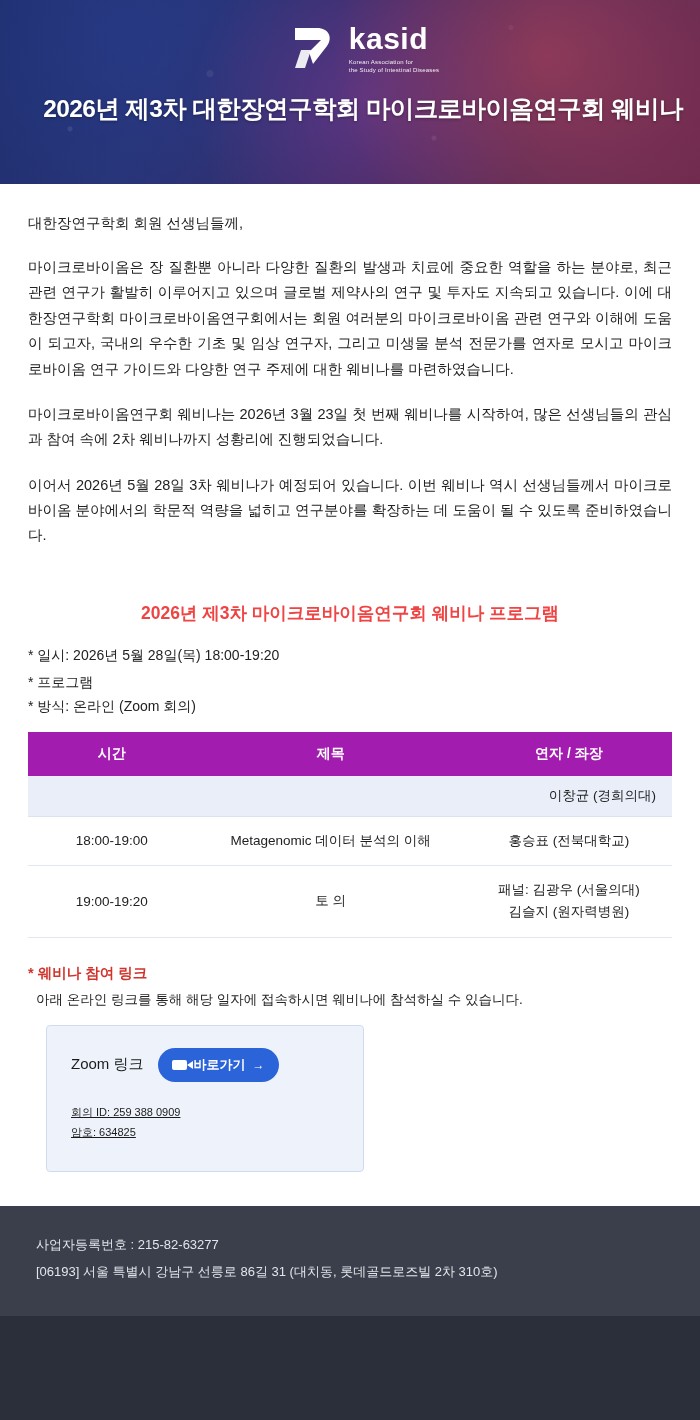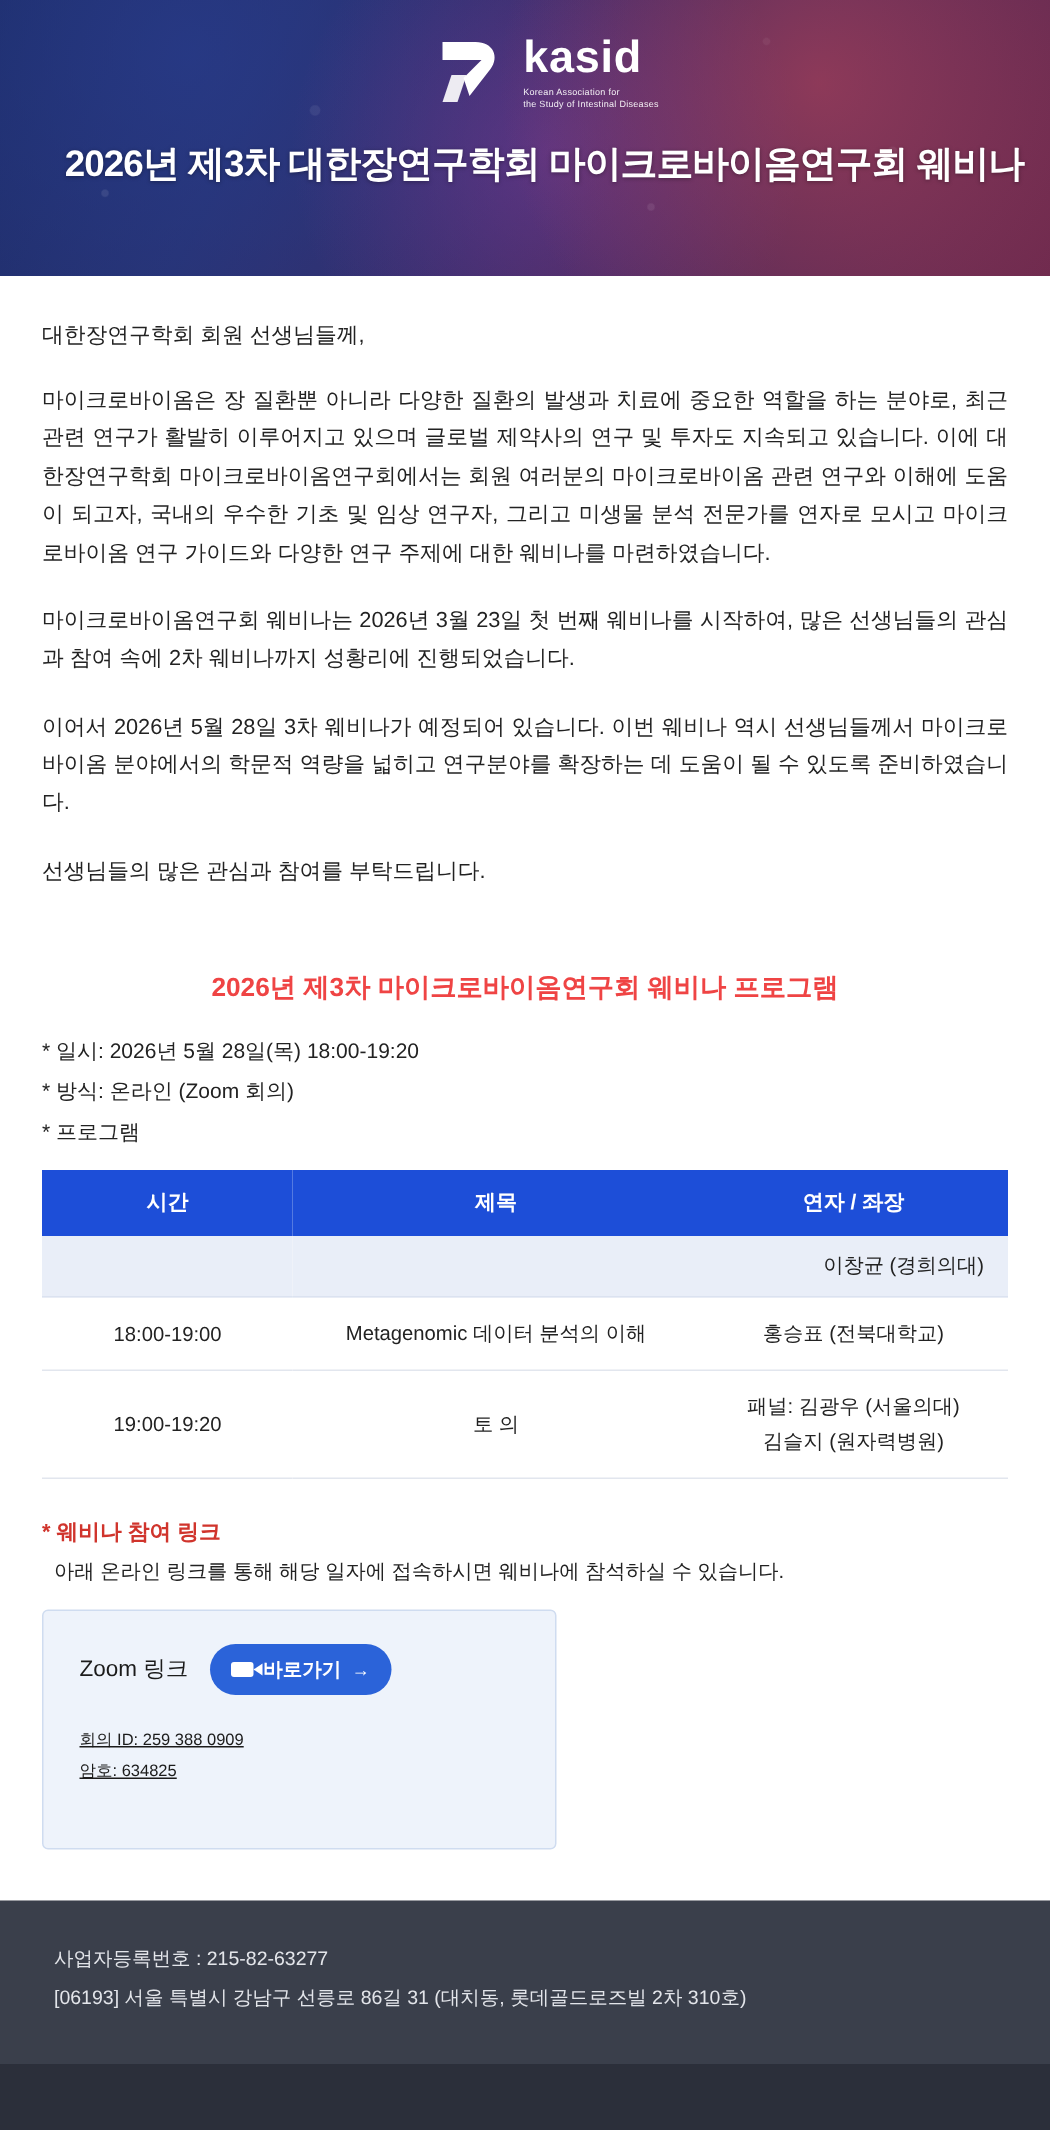--- a/index.html
+++ b/index.html
@@ -120,21 +120,21 @@
   .meta-line.tight { margin-bottom: 6px; }
 
   
   table.program {
     width: 100%;
     border-collapse: collapse;
     margin-top: 16px;
     font-size: 13.5px;
   }
   table.program thead th {
-    background: #1d4ed8;
+    background: #a21caf;
     color: #ffffff;
     font-weight: 700;
     padding: 13px 6px;
     font-size: 14px;
   }
   table.program thead th.c1 { width: 26%; }
   table.program thead th.c2 { width: 42%; }
   table.program thead th.c3 { width: 32%; }
   table.program tbody td {
     padding: 13px 8px;
@@ -161,23 +161,23 @@
   }
   .link-desc {
     font-size: 13.5px;
     color: #222;
     margin: 0 0 16px 8px;
   }
   .zoom-box {
     background: #eef3fb;
     border: 1px solid #cfdcf0;
     border-radius: 4px;
-    width: 343px;
-    padding: 22px 24px 40px 24px;
-    margin-left: 0;
+    width: 318px;
+    padding: 22px 24px 28px 24px;
+    margin-left: 18px;
   }
   .zoom-row {
     display: flex;
     align-items: center;
     gap: 14px;
   }
   .zoom-label {
     font-size: 15px;
     color: #1b1b1b;
   }
@@ -251,28 +251,27 @@
     </div>
     <div class="header-title">2026년 제3차 대한장연구학회 마이크로바이옴연구회 웨비나</div>
   </div>
 
   <div class="card">
 
     <p class="greeting">대한장연구학회 회원 선생님들께,</p>
     <p class="para">마이크로바이옴은 장 질환뿐 아니라 다양한 질환의 발생과 치료에 중요한 역할을 하는 분야로, 최근 관련 연구가 활발히 이루어지고 있으며 글로벌 제약사의 연구 및 투자도 지속되고 있습니다. 이에 대한장연구학회 마이크로바이옴연구회에서는 회원 여러분의 마이크로바이옴 관련 연구와 이해에 도움이 되고자, 국내의 우수한 기초 및 임상 연구자, 그리고 미생물 분석 전문가를 연자로 모시고 마이크로바이옴 연구 가이드와 다양한 연구 주제에 대한 웨비나를 마련하였습니다.</p>
     <p class="para">마이크로바이옴연구회 웨비나는 2026년 3월 23일 첫 번째 웨비나를 시작하여, 많은 선생님들의 관심과 참여 속에 2차 웨비나까지 성황리에 진행되었습니다.</p>
     <p class="para">이어서 2026년 5월 28일 3차 웨비나가 예정되어 있습니다. 이번 웨비나 역시 선생님들께서 마이크로바이옴 분야에서의 학문적 역량을 넓히고 연구분야를 확장하는 데 도움이 될 수 있도록 준비하였습니다.</p>
-    <p class="para last">선생님들의 많은 관심과 참여를 부탁드립니다.</p>
 
 
     <div class="program-title">2026년 제3차 마이크로바이옴연구회 웨비나 프로그램</div>
 
     <div class="meta-line">* 일시: 2026년 5월 28일(목) 18:00-19:20</div>
+    <div class="meta-line tight">* 프로그램</div>
     <div class="meta-line">* 방식: 온라인 (Zoom 회의)</div>
-    <div class="meta-line tight">* 프로그램</div>
 
     <table class="program">
       <thead>
         <tr>
           <th class="c1">시간</th>
           <th class="c2">제목</th>
           <th class="c3">연자 / 좌장</th>
         </tr>
       </thead>
       <tbody>

